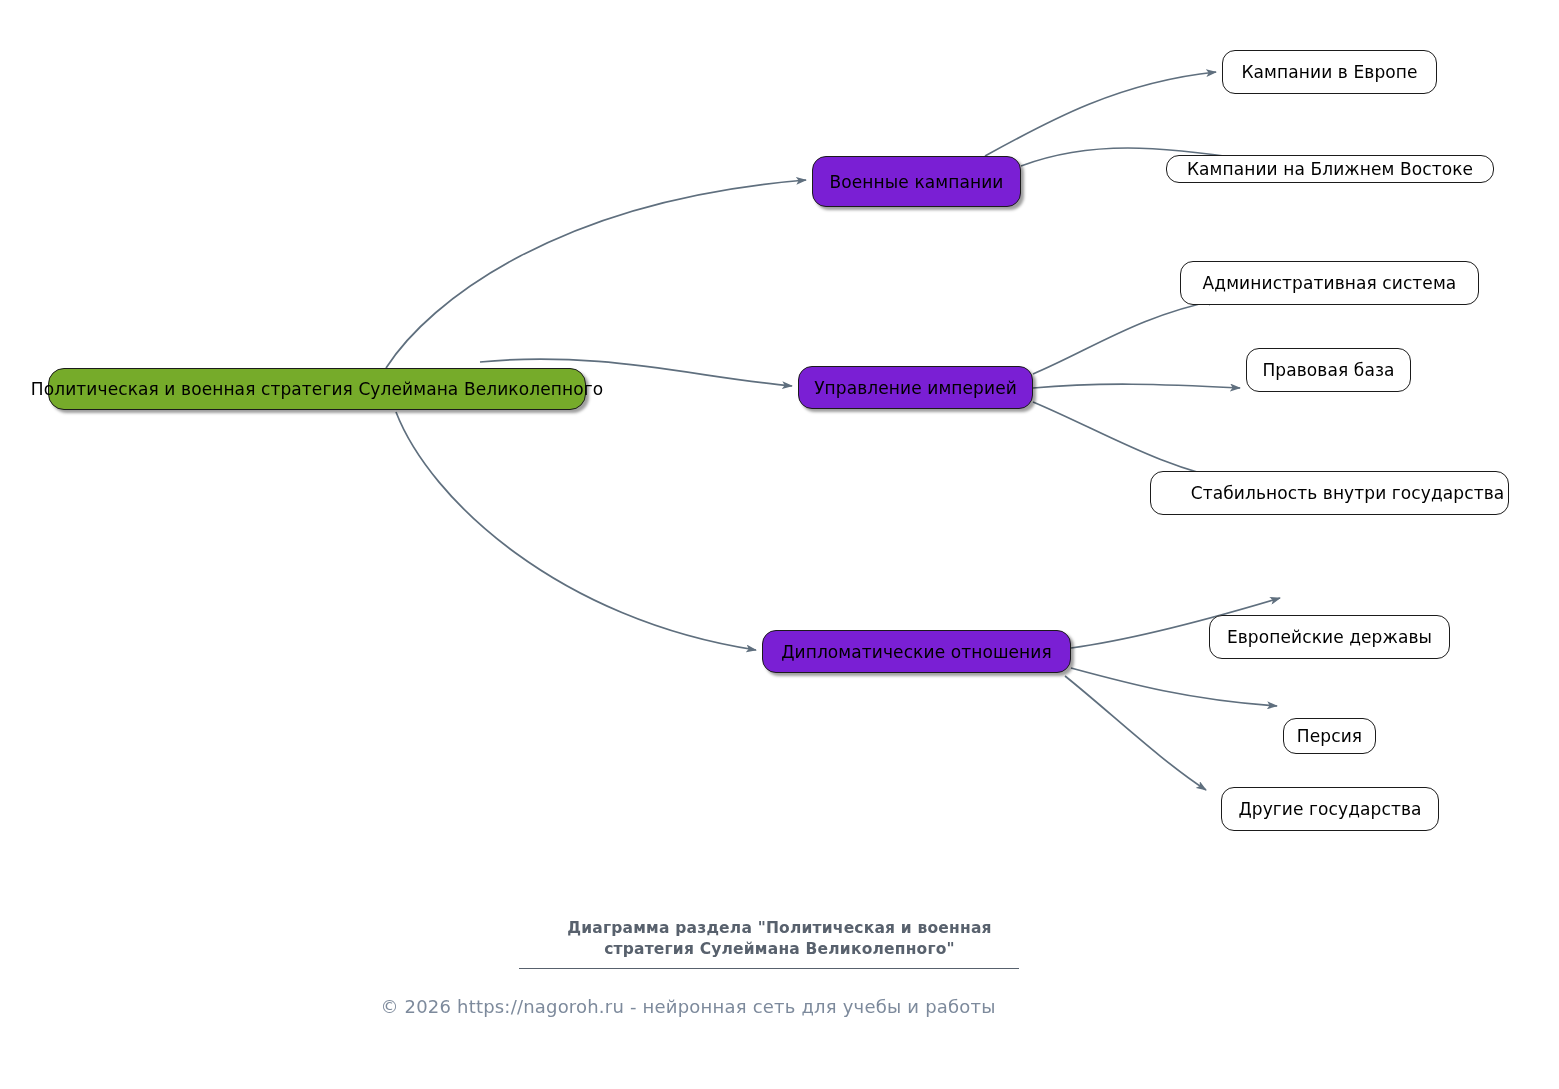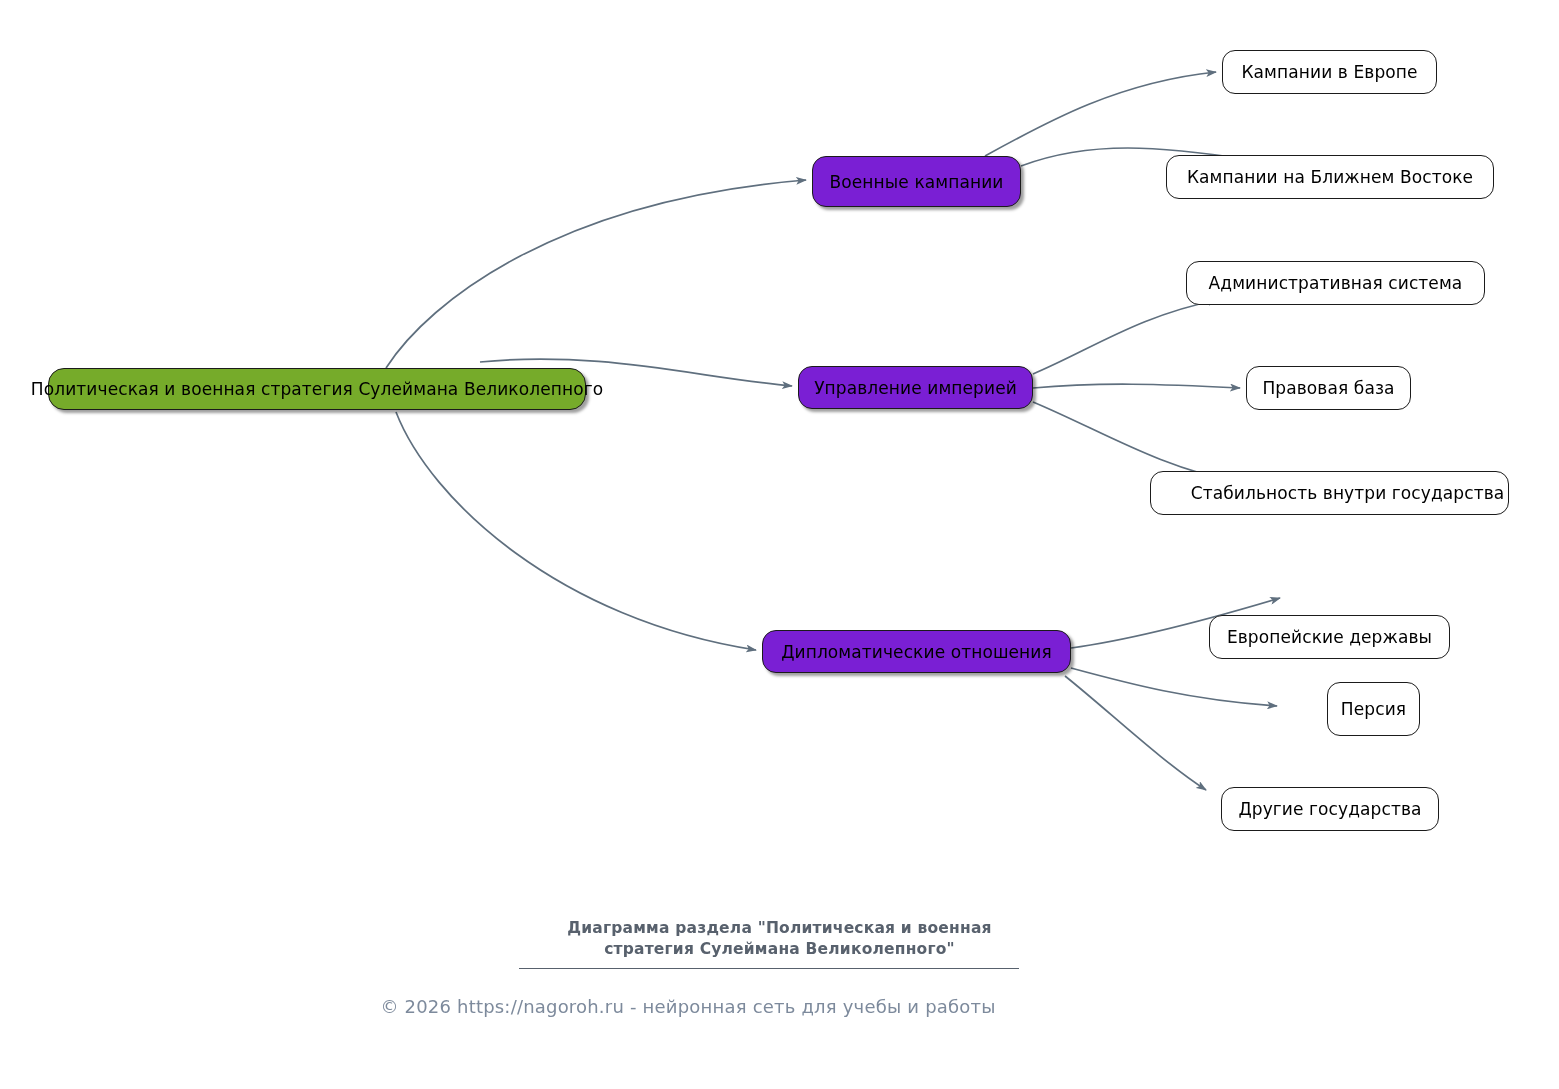--- a/index.html
+++ b/index.html
@@ -130,42 +130,42 @@
   <div id="nodes-group">
       <div class="node node-root" style="left: 48px; top: 368px; width: 538px; height: 42px; background: rgb(118, 171, 42);">
         <span>Политическая и военная стратегия Сулеймана Великолепного</span>
       </div>
       <div class="node node-branch" style="left: 812px; top: 156px; width: 209px; height: 51px; background: rgb(122, 31, 212);">
         <span>Военные кампании</span>
       </div>
       <div class="node node-leaf" style="left: 1222px; top: 50px; width: 215px; height: 44px;">
         <span>Кампании в Европе</span>
       </div>
-      <div class="node node-leaf" style="left: 1166px; top: 155px; width: 328px; height: 44px; justify-content: center;">
+      <div class="node node-leaf" style="left: 1166px; top: 155px; width: 328px; height: 28px; justify-content: center;">
         <span>Кампании на Ближнем Востоке</span>
       </div>
       <div class="node node-branch" style="left: 798px; top: 366px; width: 235px; height: 43px; background: rgb(122, 31, 212);">
         <span>Управление империей</span>
       </div>
-      <div class="node node-leaf" style="left: 1180px; top: 261px; width: 299px; height: 44px; margin-left: 6px;">
+      <div class="node node-leaf" style="left: 1180px; top: 261px; width: 299px; height: 44px;">
         <span>Административная система</span>
       </div>
-      <div class="node node-leaf" style="left: 1246px; top: 366px; width: 165px; height: 44px;">
+      <div class="node node-leaf" style="left: 1246px; top: 348px; width: 165px; height: 44px;">
         <span>Правовая база</span>
       </div>
       <div class="node node-leaf" style="left: 1150px; top: 471px; width: 359px; height: 44px; padding-left: 36px;">
         <span>Стабильность внутри государства</span>
       </div>
       <div class="node node-branch" style="left: 762px; top: 630px; width: 309px; height: 43px; background: rgb(122, 31, 212);">
         <span>Дипломатические отношения</span>
       </div>
       <div class="node node-leaf" style="left: 1209px; top: 577px; width: 241px; height: 44px; margin-top: 38px;">
         <span>Европейские державы</span>
       </div>
-      <div class="node node-leaf" style="left: 1283px; top: 682px; width: 93px; height: 54px; margin-left: 44px;">
+      <div class="node node-leaf" style="left: 1283px; top: 718px; width: 93px; height: 36px;">
         <span>Персия</span>
       </div>
       <div class="node node-leaf" style="left: 1221px; top: 787px; width: 218px; height: 44px;">
         <span>Другие государства</span>
       </div>
     </div>
 
   <div id="footer">
     <div class="caption" id="caption-block" style="top:918px;">
       <div>Диаграмма раздела "Политическая и военная</div>

